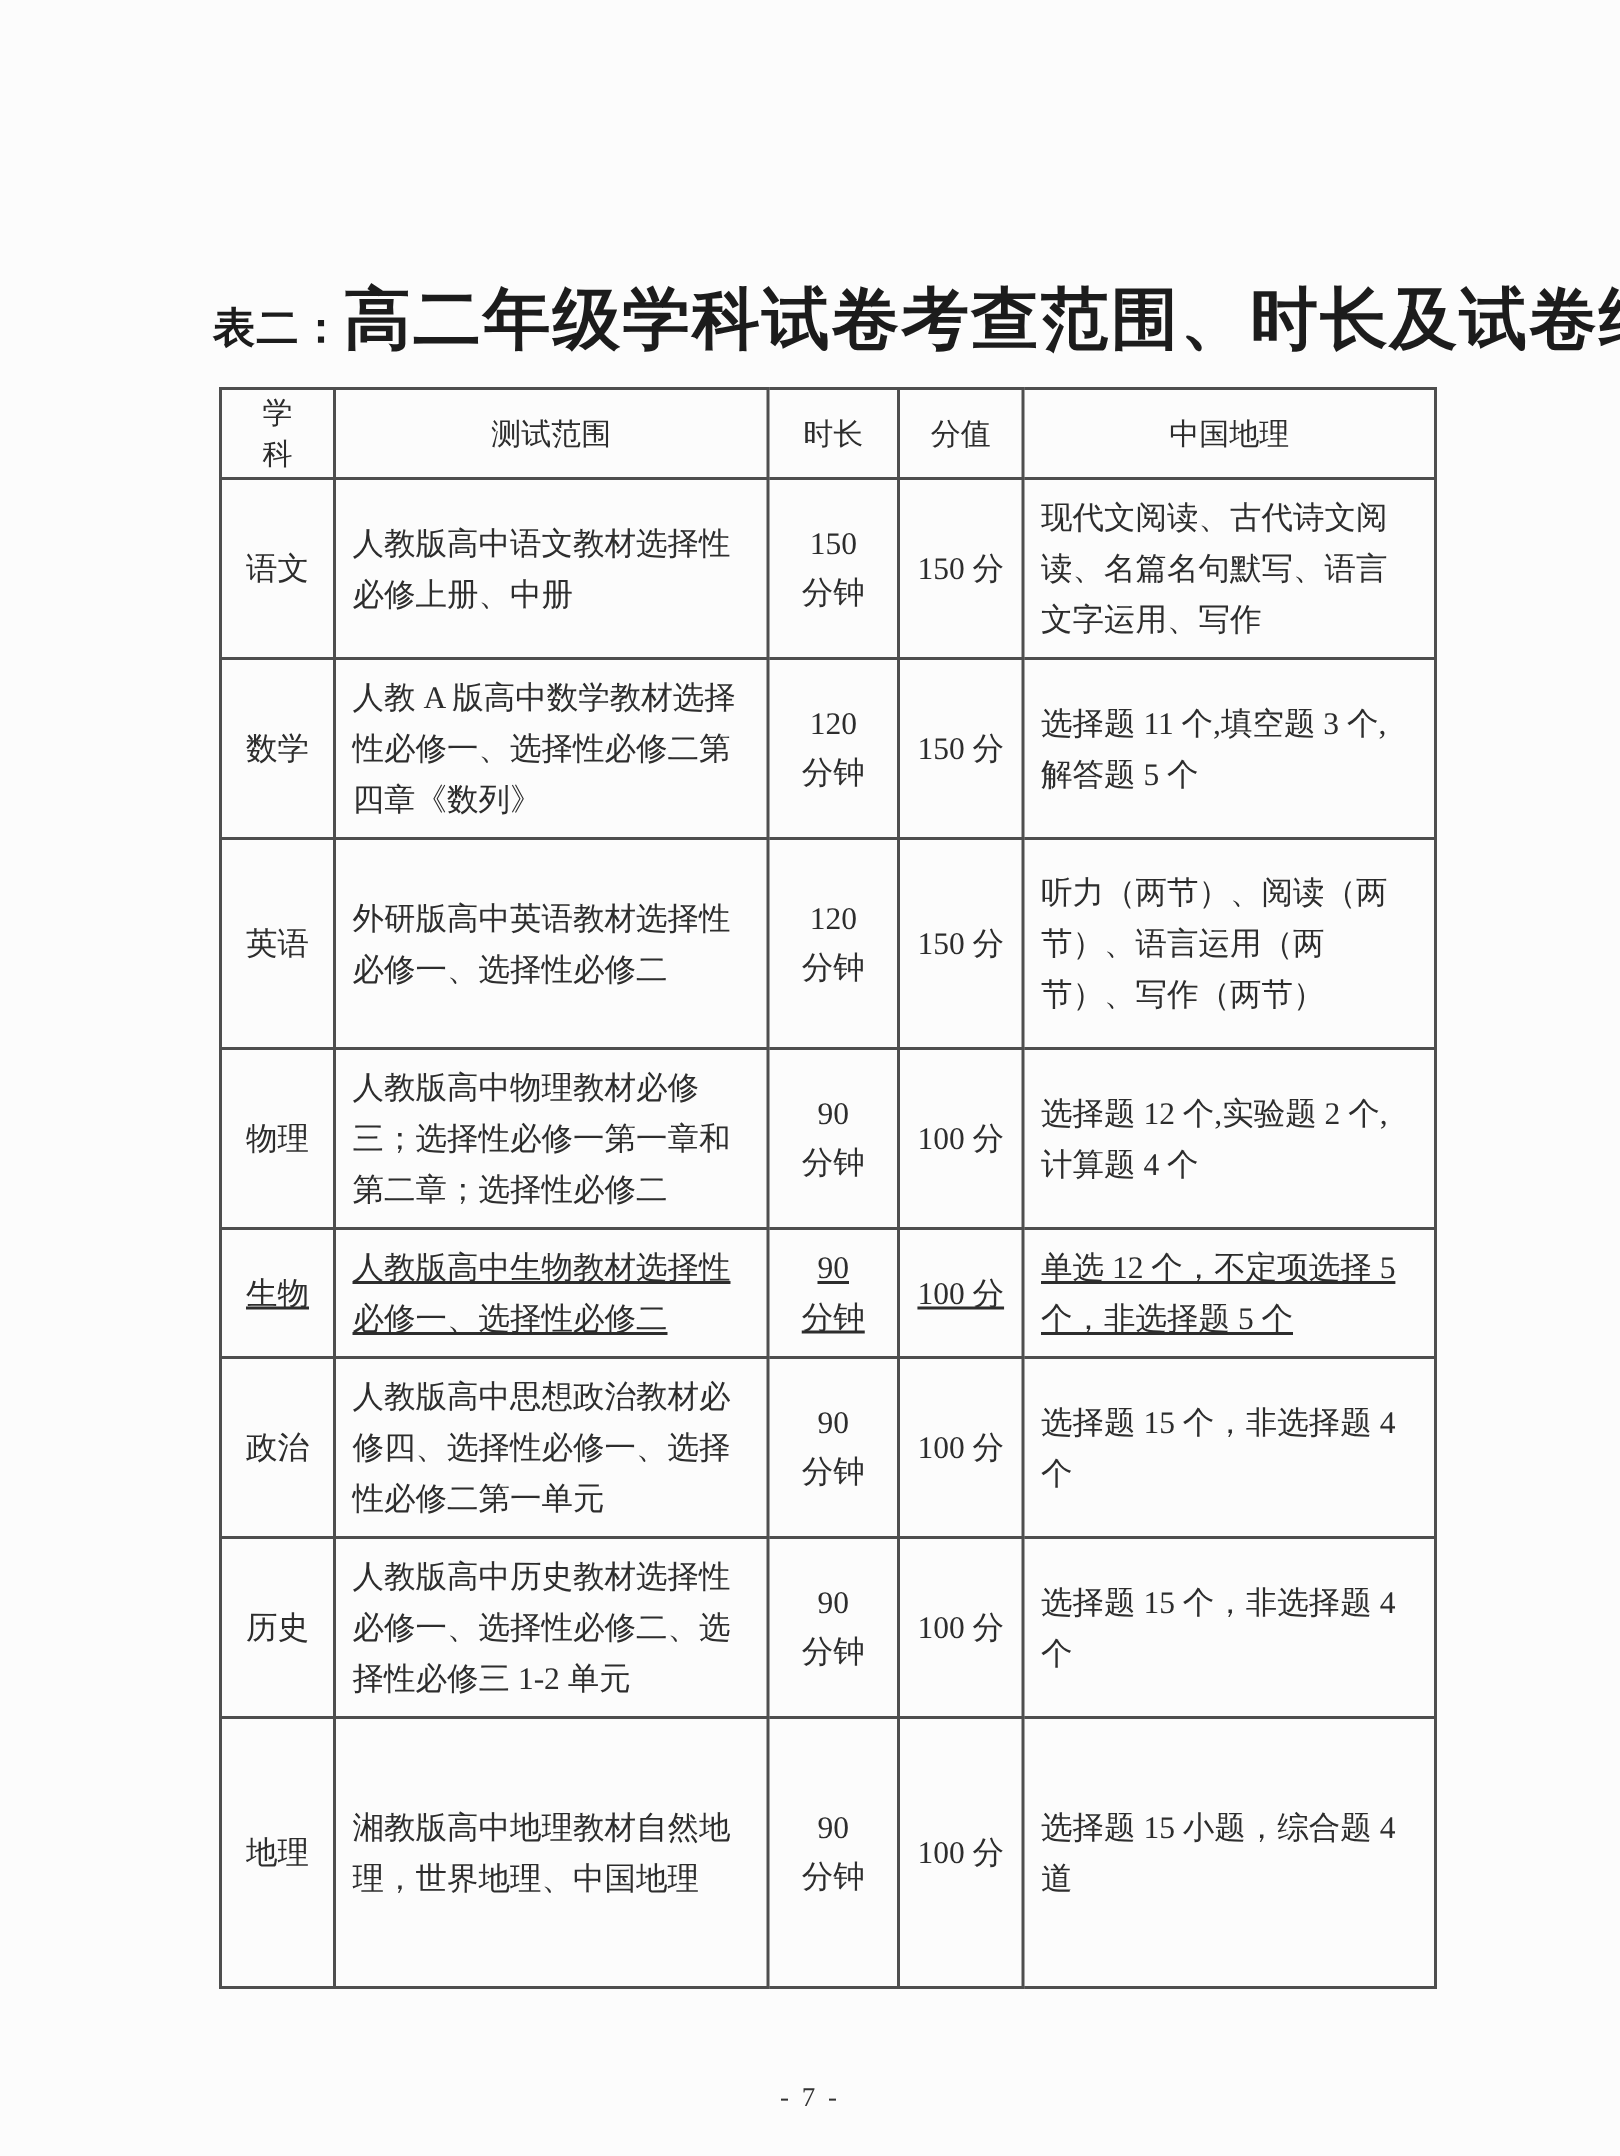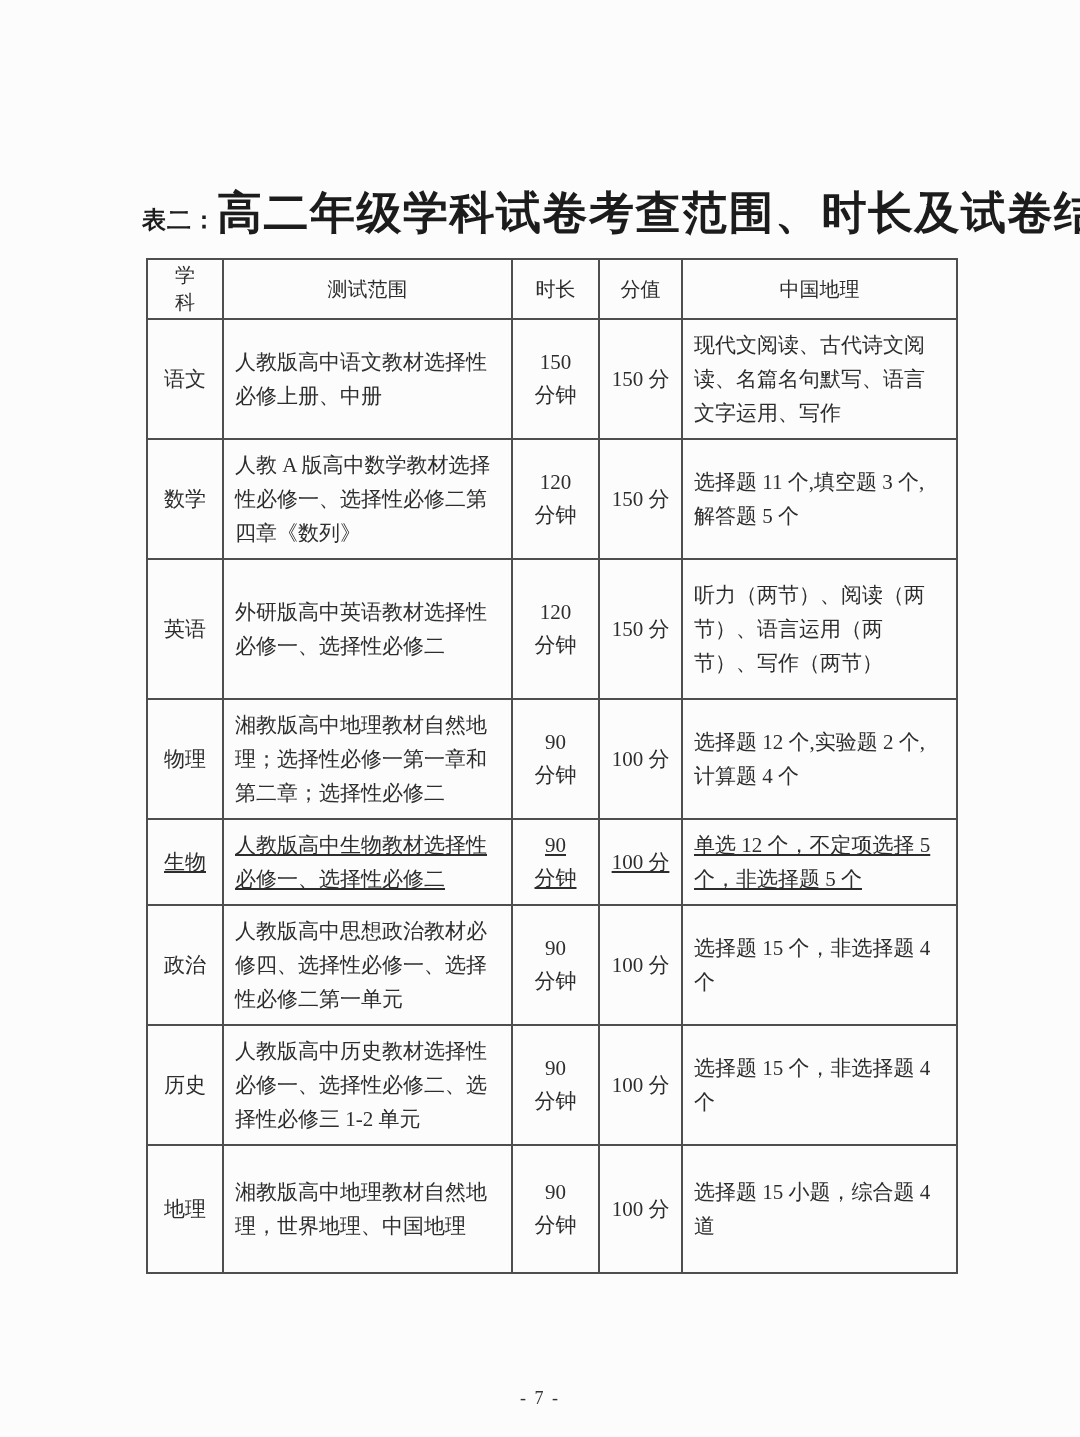--- a/index.html
+++ b/index.html
@@ -13,21 +13,21 @@
     color: #2d2d2d;
     overflow: hidden;
   }
   .doc-title {
     position: absolute;
     left: 142px; top: 183px;
     white-space: nowrap;
     font-weight: 700;
     color: #1c1c1c;
   }
-  .doc-title .prefix { font-size: 24px; letter-spacing: 1px; }
+  .doc-title .prefix { font-size: 28px; letter-spacing: 1px; }
   .doc-title .main   { font-size: 45px; letter-spacing: 1.5px; }
 
   table.exam {
     position: absolute;
     left: 146px; top: 258px;
     width: 810px;
     border-collapse: collapse;
     table-layout: fixed;
   }
   .exam th, .exam td {
@@ -49,21 +49,21 @@
   .dur-num, .dur-unit { display: block; line-height: 33px; }
 
   tr.r1 { height: 102px; }
   tr.r2 { height: 120px; }
   tr.r3 { height: 140px; }
   tr.r4 { height: 114px; }
   tr.r5 { height: 81px;  }
   tr.r6 { height: 75px; text-decoration: underline;  }
   tr.r7 { height: 105px; }
   tr.r8 { height: 115px; }
-  tr.r9 { height: 128px; }
+  tr.r9 { height: 180px; }
 
   .page-number {
     position: absolute;
     left: 0; top: 1388px;
     width: 1080px;
     text-align: center;
     font-size: 18px;
     letter-spacing: 2px;
     color: #333;
   }
@@ -118,21 +118,21 @@
       <td class="cell-left">外研版高中英语教材选择性必修一、选择性必修二</td>
       <td class="cell-center">
         <span class="dur-num">120</span>
         <span class="dur-unit">分钟</span>
       </td>
       <td class="cell-center">150 分</td>
       <td class="cell-left">听力（两节）、阅读（两节）、语言运用（两节）、写作（两节）</td>
     </tr>
     <tr class="r4">
       <td class="cell-center">物理</td>
-      <td class="cell-left">湘教版高中地理教材自然地理；选择性必修一第一章和第二章；选择性必修二</td>
+      <td class="cell-left">人教版高中物理教材必修三；选择性必修一第一章和第二章；选择性必修二</td>
       <td class="cell-center">
         <span class="dur-num">90</span>
         <span class="dur-unit">分钟</span>
       </td>
       <td class="cell-center">100 分</td>
       <td class="cell-left">选择题 12 个,实验题 2 个,计算题 4 个</td>
     </tr>
     <tr class="r6">
       <td class="cell-center">生物</td>
       <td class="cell-left">人教版高中生物教材选择性必修一、选择性必修二</td>

